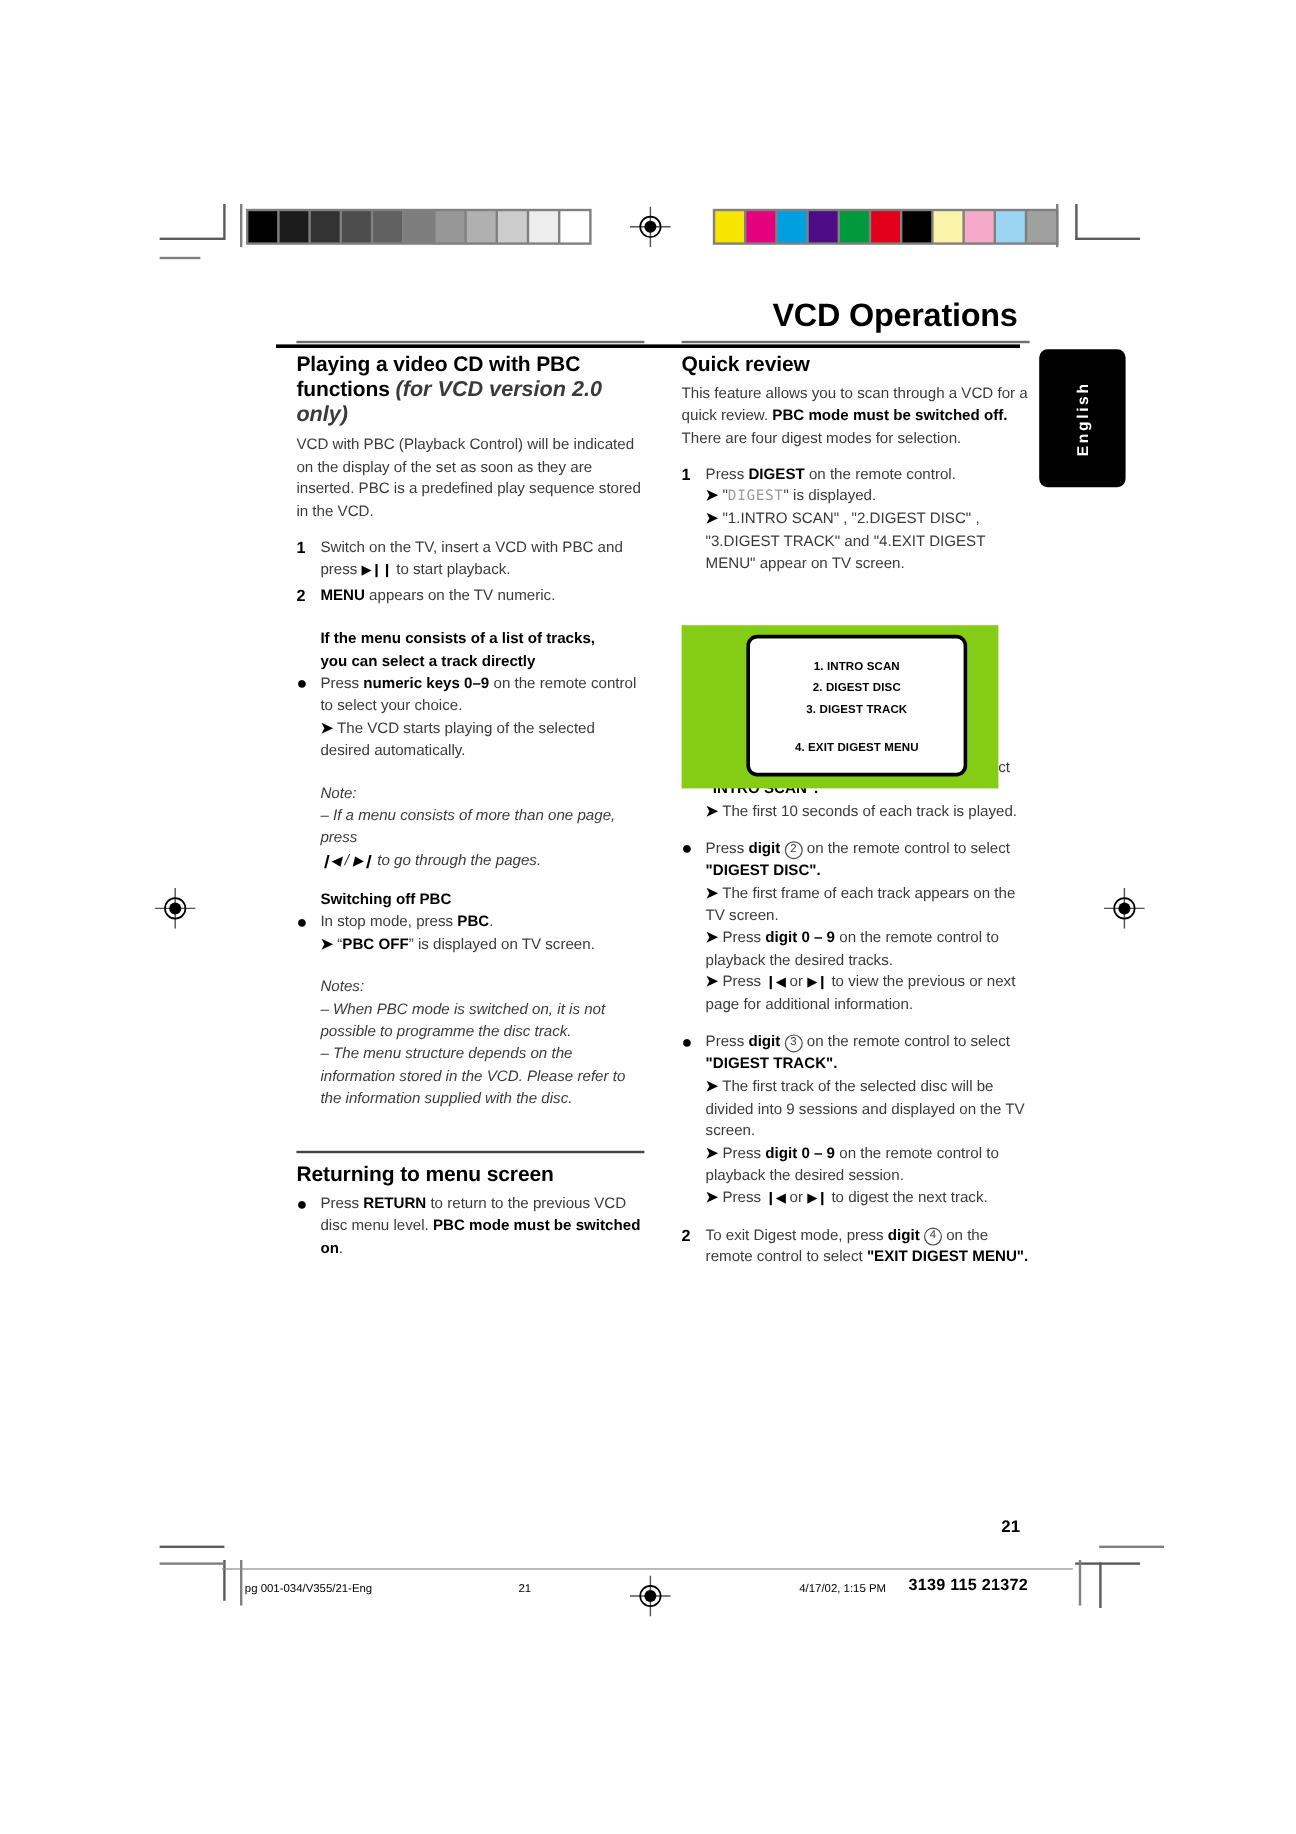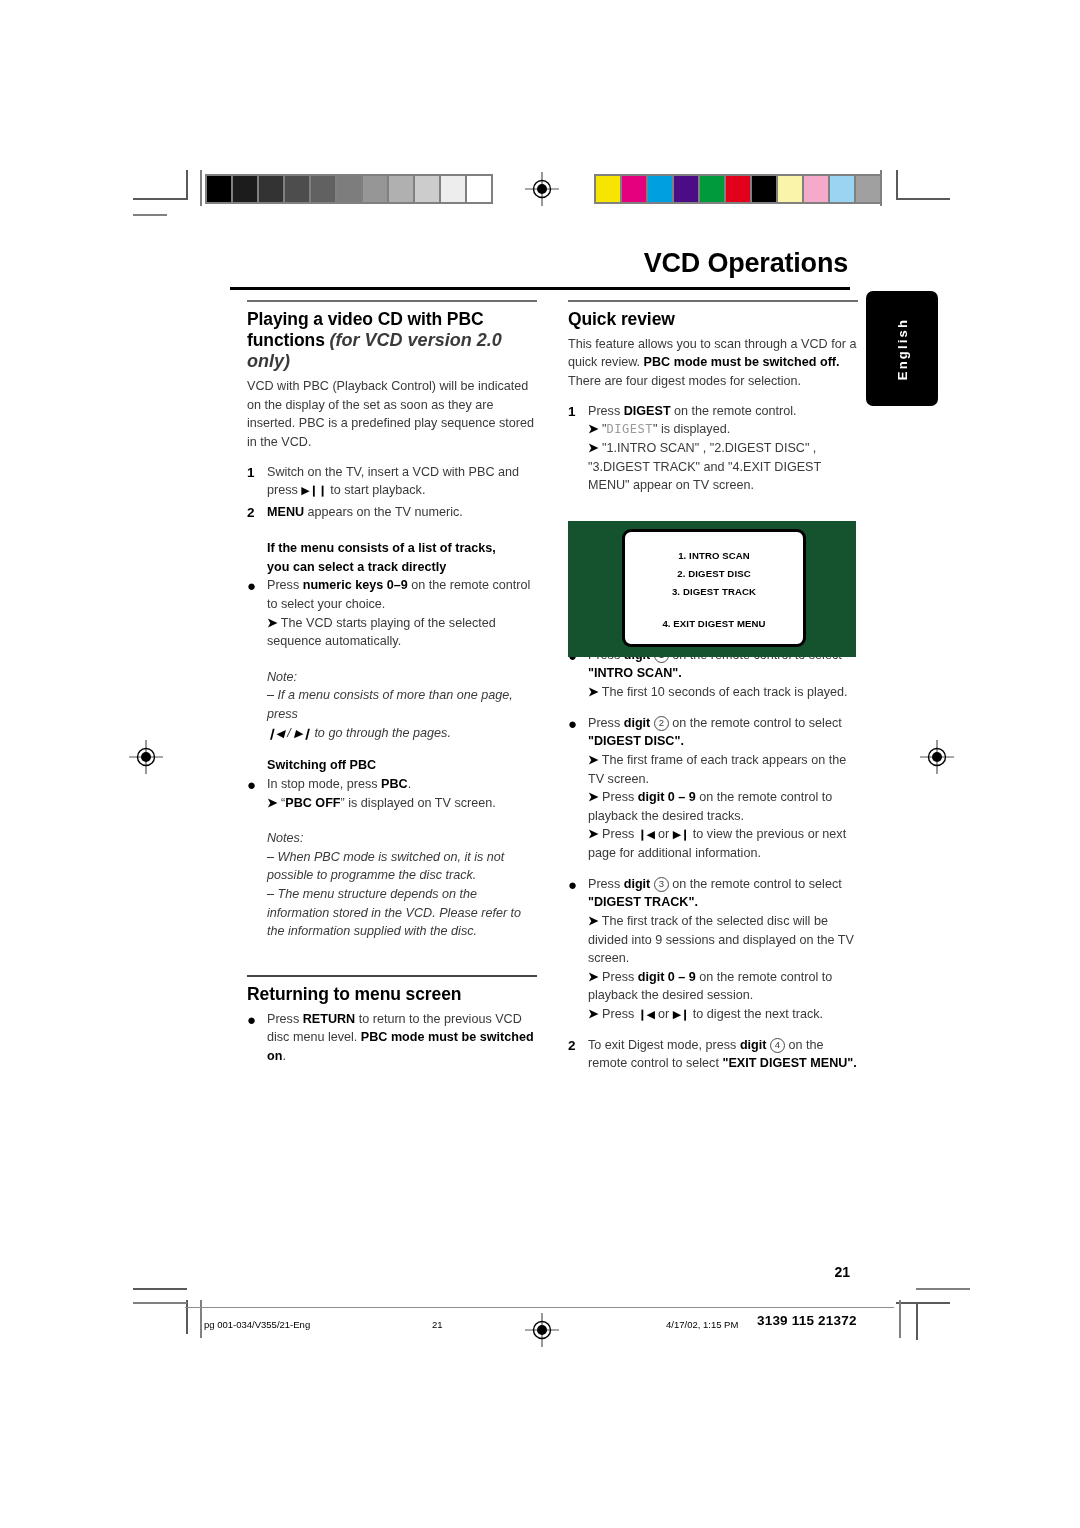--- a/index.html
+++ b/index.html
@@ -84,21 +84,21 @@
     color: #fff;
     font-size: 13px;
     font-weight: bold;
     letter-spacing: 2.2px;
     white-space: nowrap;
   }
 
   
   .col {
     position: absolute;
-    top: 300px;
+    top: 284px;
     width: 290px;
     font-size: 12.6px;
     line-height: 1.48;
     color: #3a3a3a;
   }
   .col-left  { left: 247px; }
   .col-right { left: 568px; }
 
   .sec-rule {
     height: 2px;
@@ -172,23 +172,23 @@
     color: #3a3a3a;
     vertical-align: 1px;
   }
   .glyph { font-size: 11px; color: #000; letter-spacing: -0.5px; }
 
   
   .tv-figure {
     position: absolute;
     left: 568px;
     top: 521px;
-    width: 288px;
+    width: 264px;
     height: 136px;
-    background: #14532d;
+    background: #84cc16;
   }
   .tv-screen {
     position: absolute;
     left: 54px;
     top: 8px;
     width: 184px;
     height: 118px;
     background: #ffffff;
     border: 3px solid #000;
     border-radius: 9px;
@@ -366,21 +366,21 @@
       <b>you can select a track directly</b>
     </div>
 
     <div class="row">
       <div class="marker dot">●</div>
       <div class="body">
         <span>Press</span>
         <b>numeric keys 0–9</b>
         <span>on the remote control to select your choice.</span><br>
         <span class="arrow">➤</span>
-        <span>The VCD starts playing of the selected sequence automatically.</span>
+        <span>The VCD starts playing of the selected desired automatically.</span>
       </div>
     </div>
 
     <div class="gap-m"></div>
 
     <div class="indent note-blk">
       <span>Note:</span><br>
       <span>–</span>
       <span>If a menu consists of more than one page, press</span><br>
       <span class="glyph">❙◀</span>

